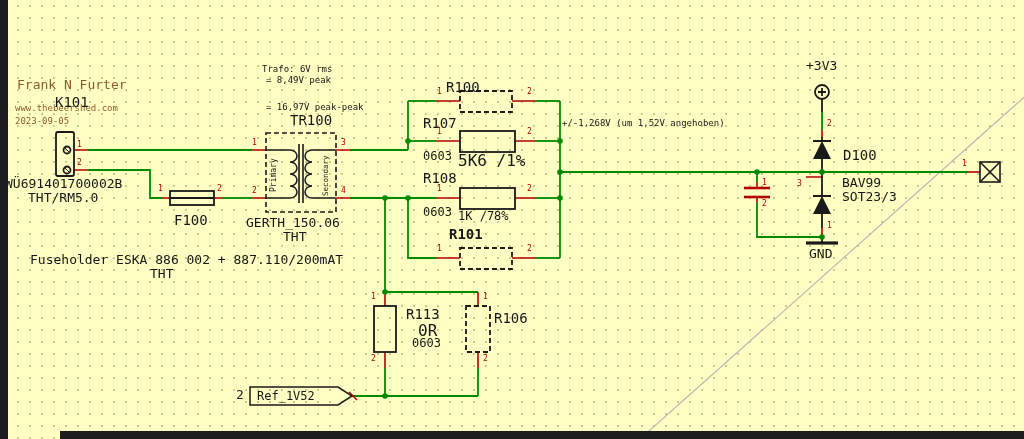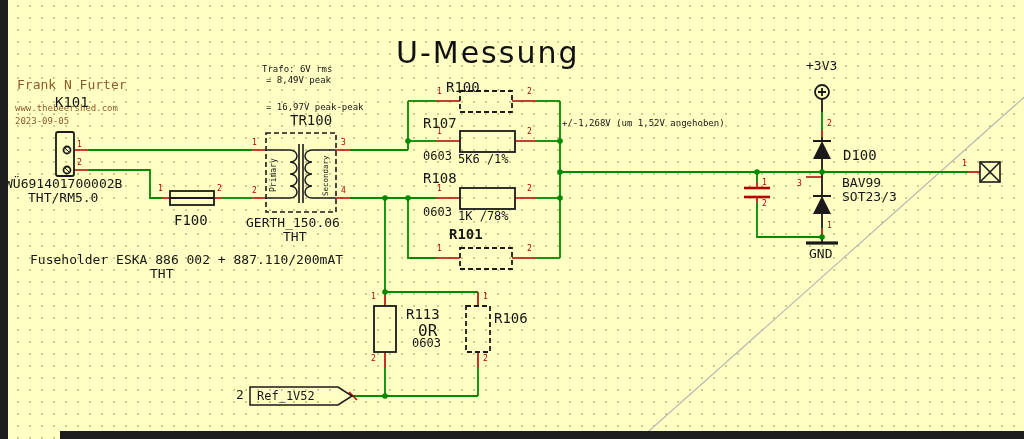--- a/index.html
+++ b/index.html
@@ -141,21 +141,20 @@
       <circle cx="385" cy="396" r="2.8"></circle>
         <circle cx="560" cy="141" r="2.8"></circle>
       <circle cx="560" cy="172" r="2.8"></circle>
         <circle cx="560" cy="198" r="2.8"></circle>
       <circle cx="757" cy="172" r="2.8"></circle>
         <circle cx="822" cy="172" r="2.8"></circle>
       <circle cx="822" cy="237" r="2.8"></circle>
     </g>
   </svg>
 
-  <div class="txt title" style="left:396px;top:38px;">U-Messung</div>
 
   <div class="txt brown" style="left:17px;top:78px;font-size:13px;">Frank N Furter</div>
   <div class="txt brown" style="left:15px;top:104px;font-size:9px;">www.thebeershed.com</div>
   <div class="txt brown" style="left:15px;top:117px;font-size:9px;">2023-09-05</div>
 
   <div class="txt" style="left:262px;top:65px;font-size:9px;">Trafo: 6V rms</div>
   <div class="txt" style="left:266px;top:76px;font-size:9px;">=  8,49V peak</div>
   <div class="txt" style="left:266px;top:87px;font-size:9px;margin-top:16px;">= 16,97V peak-peak</div>
 
   <div class="txt" style="left:562px;top:119px;font-size:9px;">+/-1,268V (um 1,52V angehoben)</div>
@@ -182,21 +181,21 @@
   <div class="pin" style="left:252px;top:187px;">2</div>
   <div class="pin" style="left:341px;top:139px;">3</div>
   <div class="pin" style="left:341px;top:187px;">4</div>
 
   <div class="txt" style="left:446px;top:80px;font-size:14px;text-align:right;">R100</div>
   <div class="pin" style="left:437px;top:88px;">1</div>
   <div class="pin" style="left:527px;top:88px;">2</div>
 
   <div class="txt" style="left:423px;top:116px;font-size:14px;">R107</div>
   <div class="txt" style="left:423px;top:150px;font-size:12px;">0603</div>
-  <div class="txt" style="left:458px;top:153px;font-size:12px;text-align:center;">5K6 /1%</div>
+  <div class="txt" style="left:458px;top:153px;font-size:16px;text-align:center;">5K6 /1%</div>
   <div class="pin" style="left:437px;top:128px;">1</div>
   <div class="pin" style="left:527px;top:128px;">2</div>
 
   <div class="txt" style="left:423px;top:171px;font-size:14px;">R108</div>
   <div class="txt" style="left:423px;top:206px;font-size:12px;">0603</div>
   <div class="txt" style="left:458px;top:210px;font-size:12px;">1K /78%</div>
   <div class="pin" style="left:437px;top:185px;">1</div>
   <div class="pin" style="left:527px;top:185px;">2</div>
 
   <div class="txt" style="left:449px;top:227px;font-size:14px;font-weight:bold;">R101</div>

